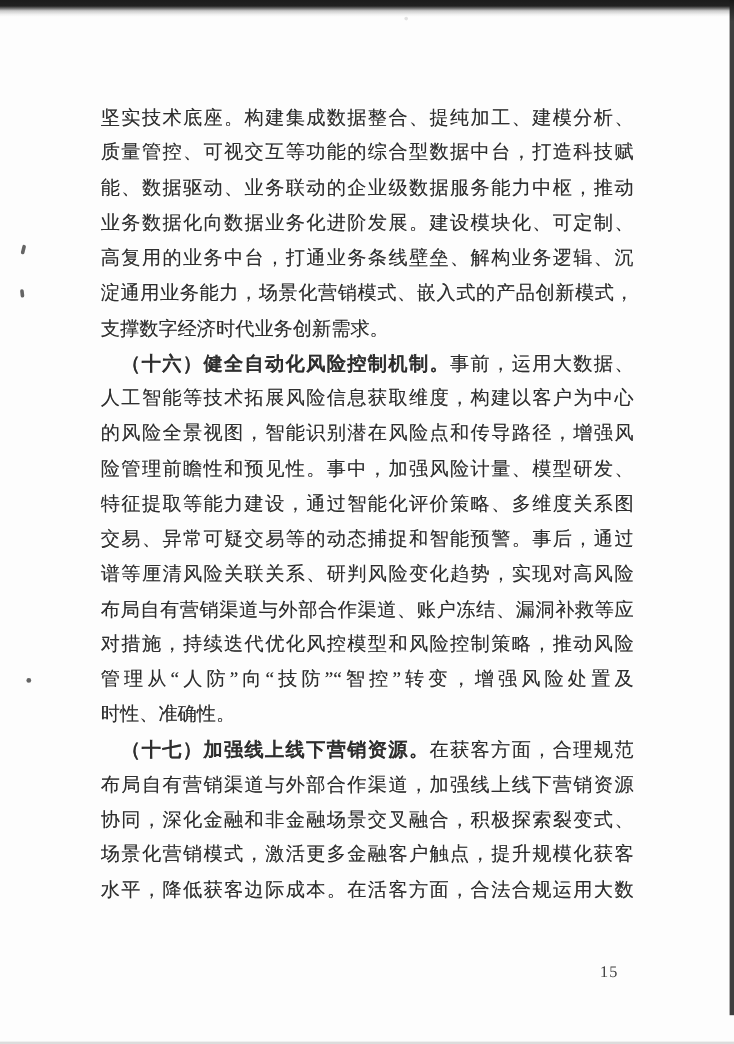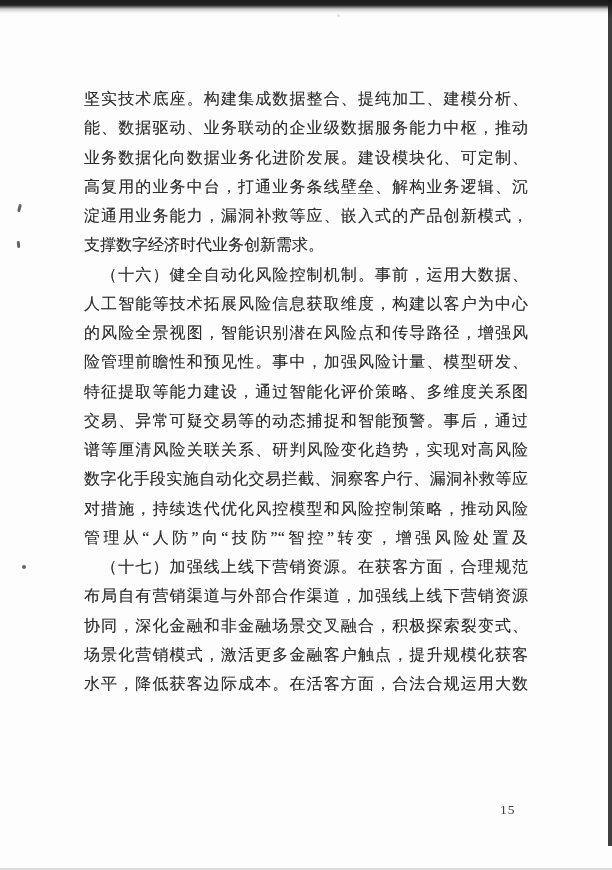--- a/index.html
+++ b/index.html
@@ -60,21 +60,21 @@
   .line {
     height: 29.25px;
     line-height: 29.25px;
     text-align: justify;
     text-align-last: justify;
     text-justify: inter-character;
     overflow: hidden;
   }
   .line.indent { text-indent: 17px; }
   .line.end { text-align-last: left; }
-  .line .bold { font-weight: normal; }
+  .line .bold { font-weight: bold; }
 
   .page-number {
     position: absolute;
     left: 500px;
     top: 802px;
     width: 36px;
     text-align: left;
     font-size: 13.5px;
     letter-spacing: 1px;
     color: #3e3e3e;
@@ -88,35 +88,37 @@
   <div class="scan-edge-top"></div>
   <div class="scan-edge-right"></div>
   <div class="scan-edge-bottom"></div>
   <div class="speck s1"></div>
   <div class="speck s2"></div>
   <div class="speck s3"></div>
   <div class="speck s4"></div>
 
   <div class="text-block">
       <div class="line"><span>坚实技术底座。构建集成数据整合、提纯加工、建模分析、</span></div>
+      <div class="line"><span>质量管控、可视交互等功能的综合型数据中台，打造科技赋</span></div>
       <div class="line"><span>能、数据驱动、业务联动的企业级数据服务能力中枢，推动</span></div>
       <div class="line"><span>业务数据化向数据业务化进阶发展。建设模块化、可定制、</span></div>
       <div class="line"><span>高复用的业务中台，打通业务条线壁垒、解构业务逻辑、沉</span></div>
-      <div class="line"><span>淀通用业务能力，漏洞补救等应、嵌入式的产品创新模式，</span></div>
+      <div class="line"><span>淀通用业务能力，场景化营销模式、嵌入式的产品创新模式，</span></div>
       <div class="line end"><span>支撑数字经济时代业务创新需求。</span></div>
       <div class="line indent"><span class="bold">（十六）健全自动化风险控制机制。</span><span>事前，运用大数据、</span></div>
       <div class="line"><span>人工智能等技术拓展风险信息获取维度，构建以客户为中心</span></div>
       <div class="line"><span>的风险全景视图，智能识别潜在风险点和传导路径，增强风</span></div>
       <div class="line"><span>险管理前瞻性和预见性。事中，加强风险计量、模型研发、</span></div>
       <div class="line"><span>特征提取等能力建设，通过智能化评价策略、多维度关系图</span></div>
       <div class="line"><span>交易、异常可疑交易等的动态捕捉和智能预警。事后，通过</span></div>
       <div class="line"><span>谱等厘清风险关联关系、研判风险变化趋势，实现对高风险</span></div>
-      <div class="line"><span>数字化手段实施自动化交易拦截、洞察客户行、漏洞补救等应</span></div>
+      <div class="line"><span>布局自有营销渠道与外部合作渠道、账户冻结、漏洞补救等应</span></div>
       <div class="line"><span>对措施，持续迭代优化风控模型和风险控制策略，推动风险</span></div>
       <div class="line"><span>管理从“人防”向“技防”“智控”转变，增强风险处置及</span></div>
+      <div class="line end"><span>时性、准确性。</span></div>
       <div class="line indent"><span class="bold">（十七）加强线上线下营销资源。</span><span>在获客方面，合理规范</span></div>
       <div class="line"><span>布局自有营销渠道与外部合作渠道，加强线上线下营销资源</span></div>
       <div class="line"><span>协同，深化金融和非金融场景交叉融合，积极探索裂变式、</span></div>
       <div class="line"><span>场景化营销模式，激活更多金融客户触点，提升规模化获客</span></div>
       <div class="line"><span>水平，降低获客边际成本。在活客方面，合法合规运用大数</span></div>
     </div>
 
   <div class="page-number">15</div>
 </div>
 

